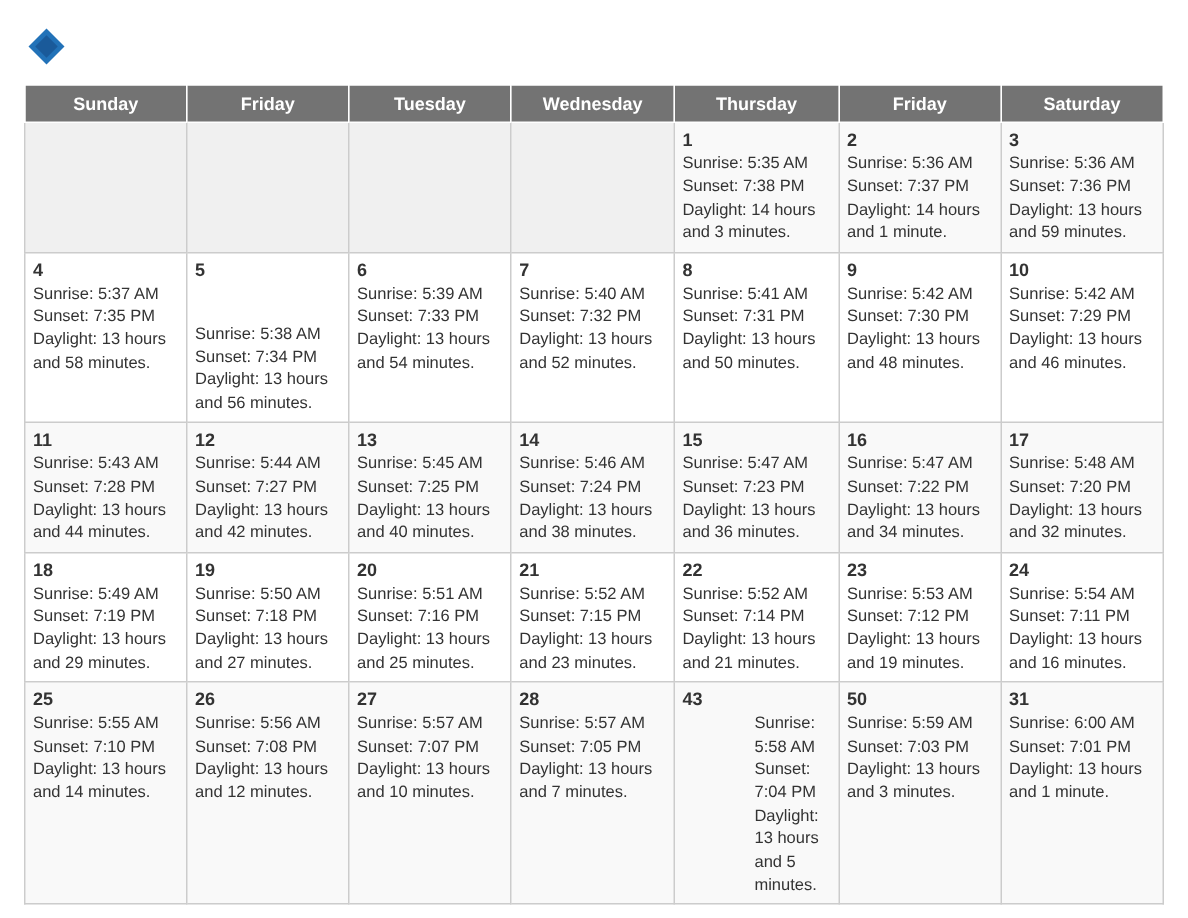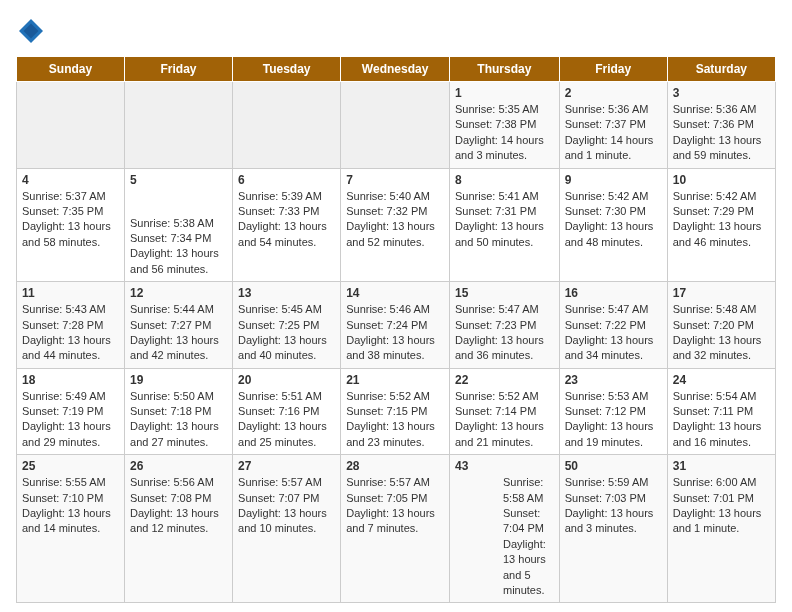--- a/index.html
+++ b/index.html
@@ -51,21 +51,21 @@
     .location-title {
       font-size: 16px;
       color: #555;
     }
     .calendar {
       width: 100%;
       border-collapse: collapse;
       font-size: 10.5px;
     }
     .calendar thead tr th {
-      background-color: #a16207;
+      background-color: #737373;
       color: #fff;
       text-align: center;
       padding: 5px 4px;
       font-size: 12px;
       font-weight: bold;
       border: 1px solid #fff;
     }
     .calendar tbody tr td {
       border: 1px solid #ccc;
       vertical-align: top;

